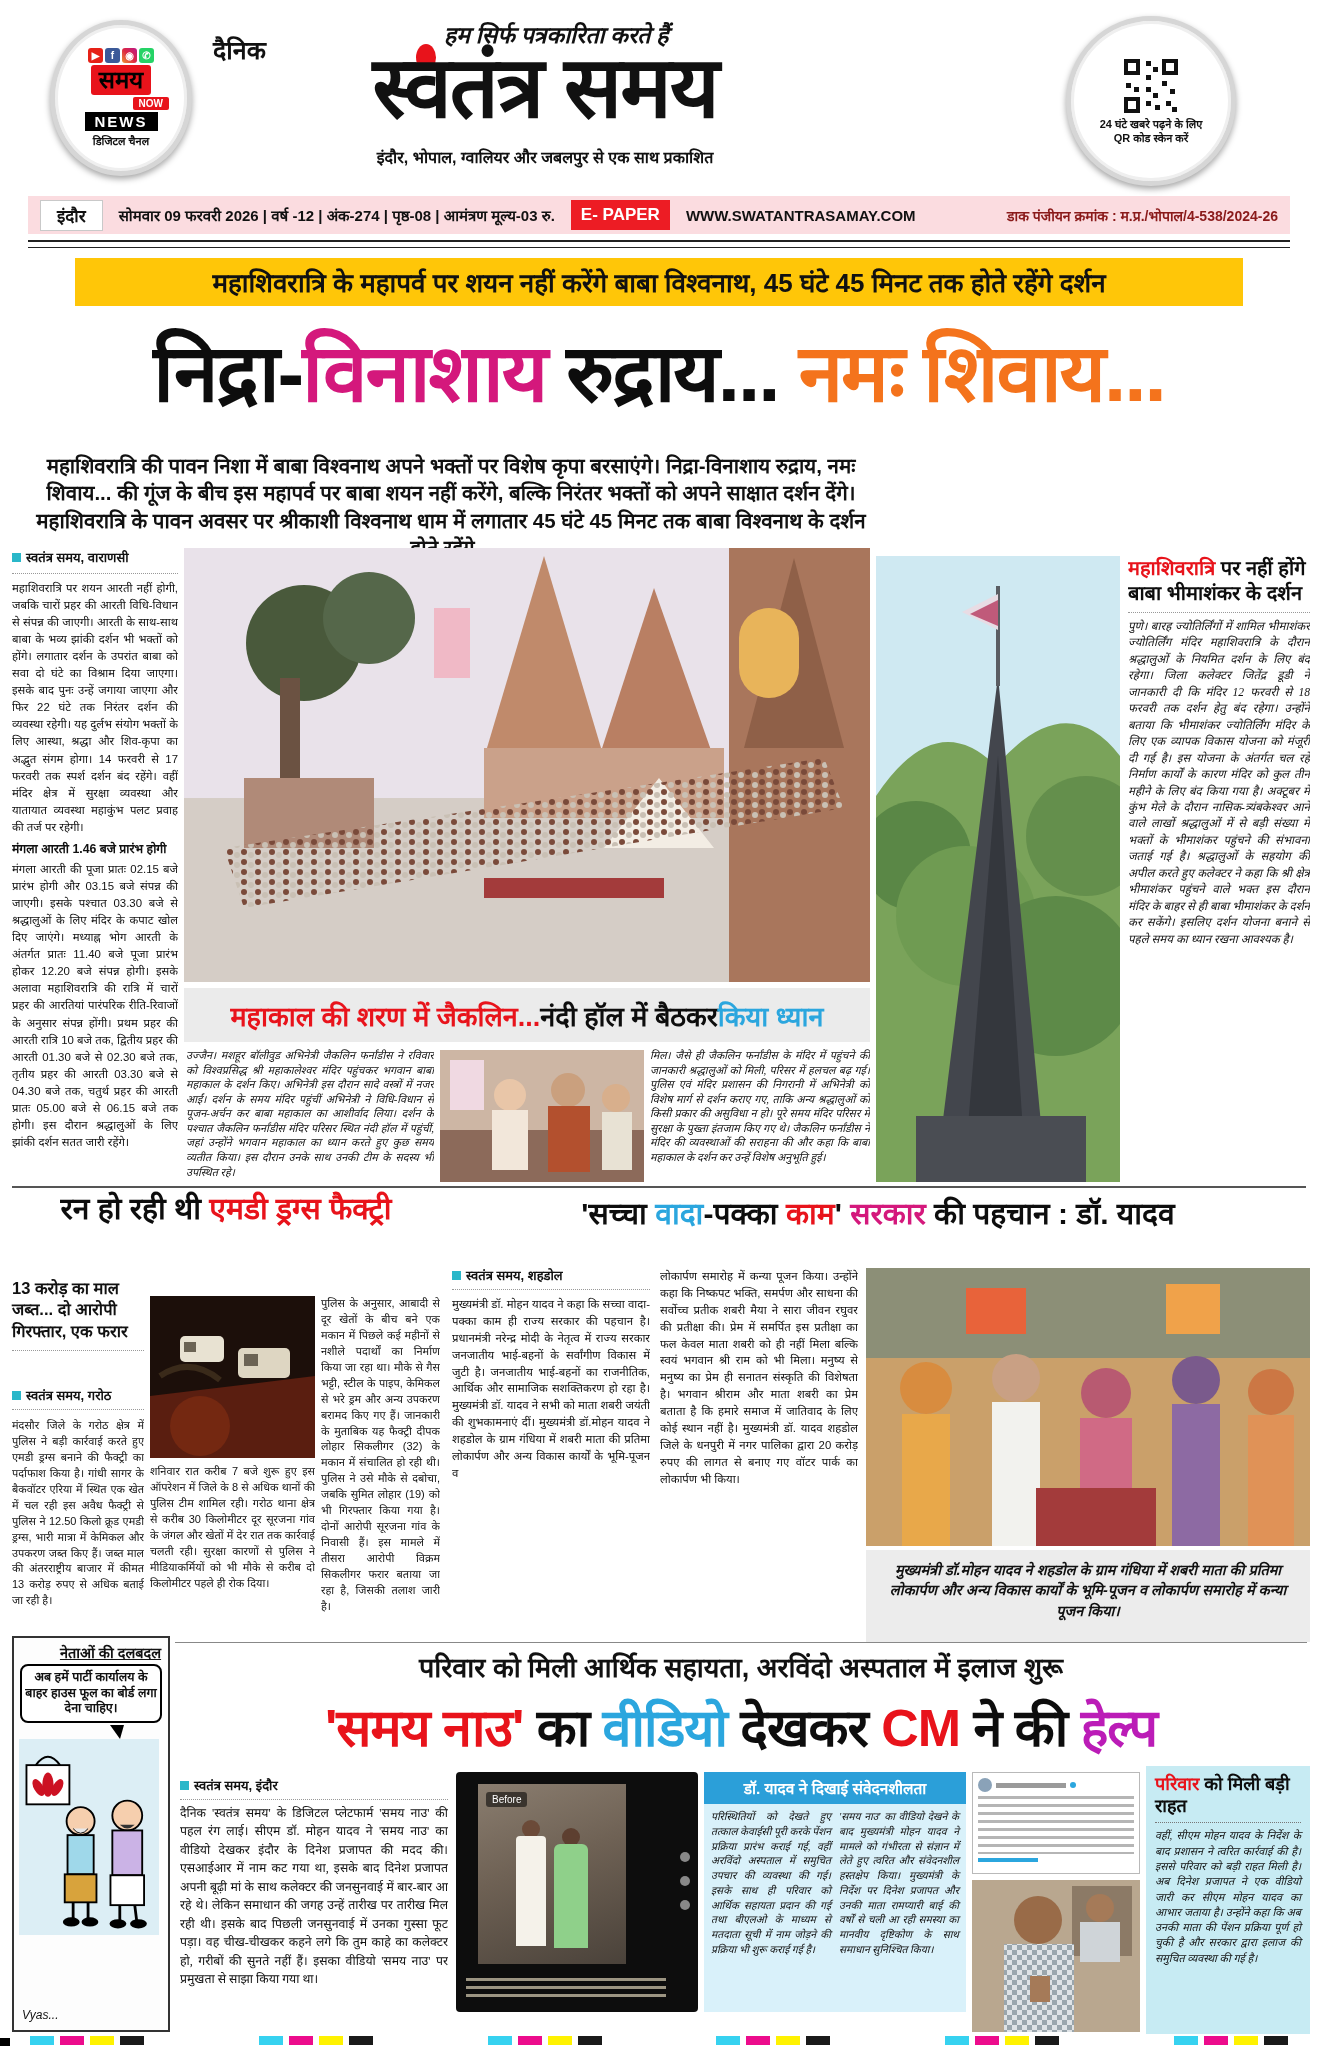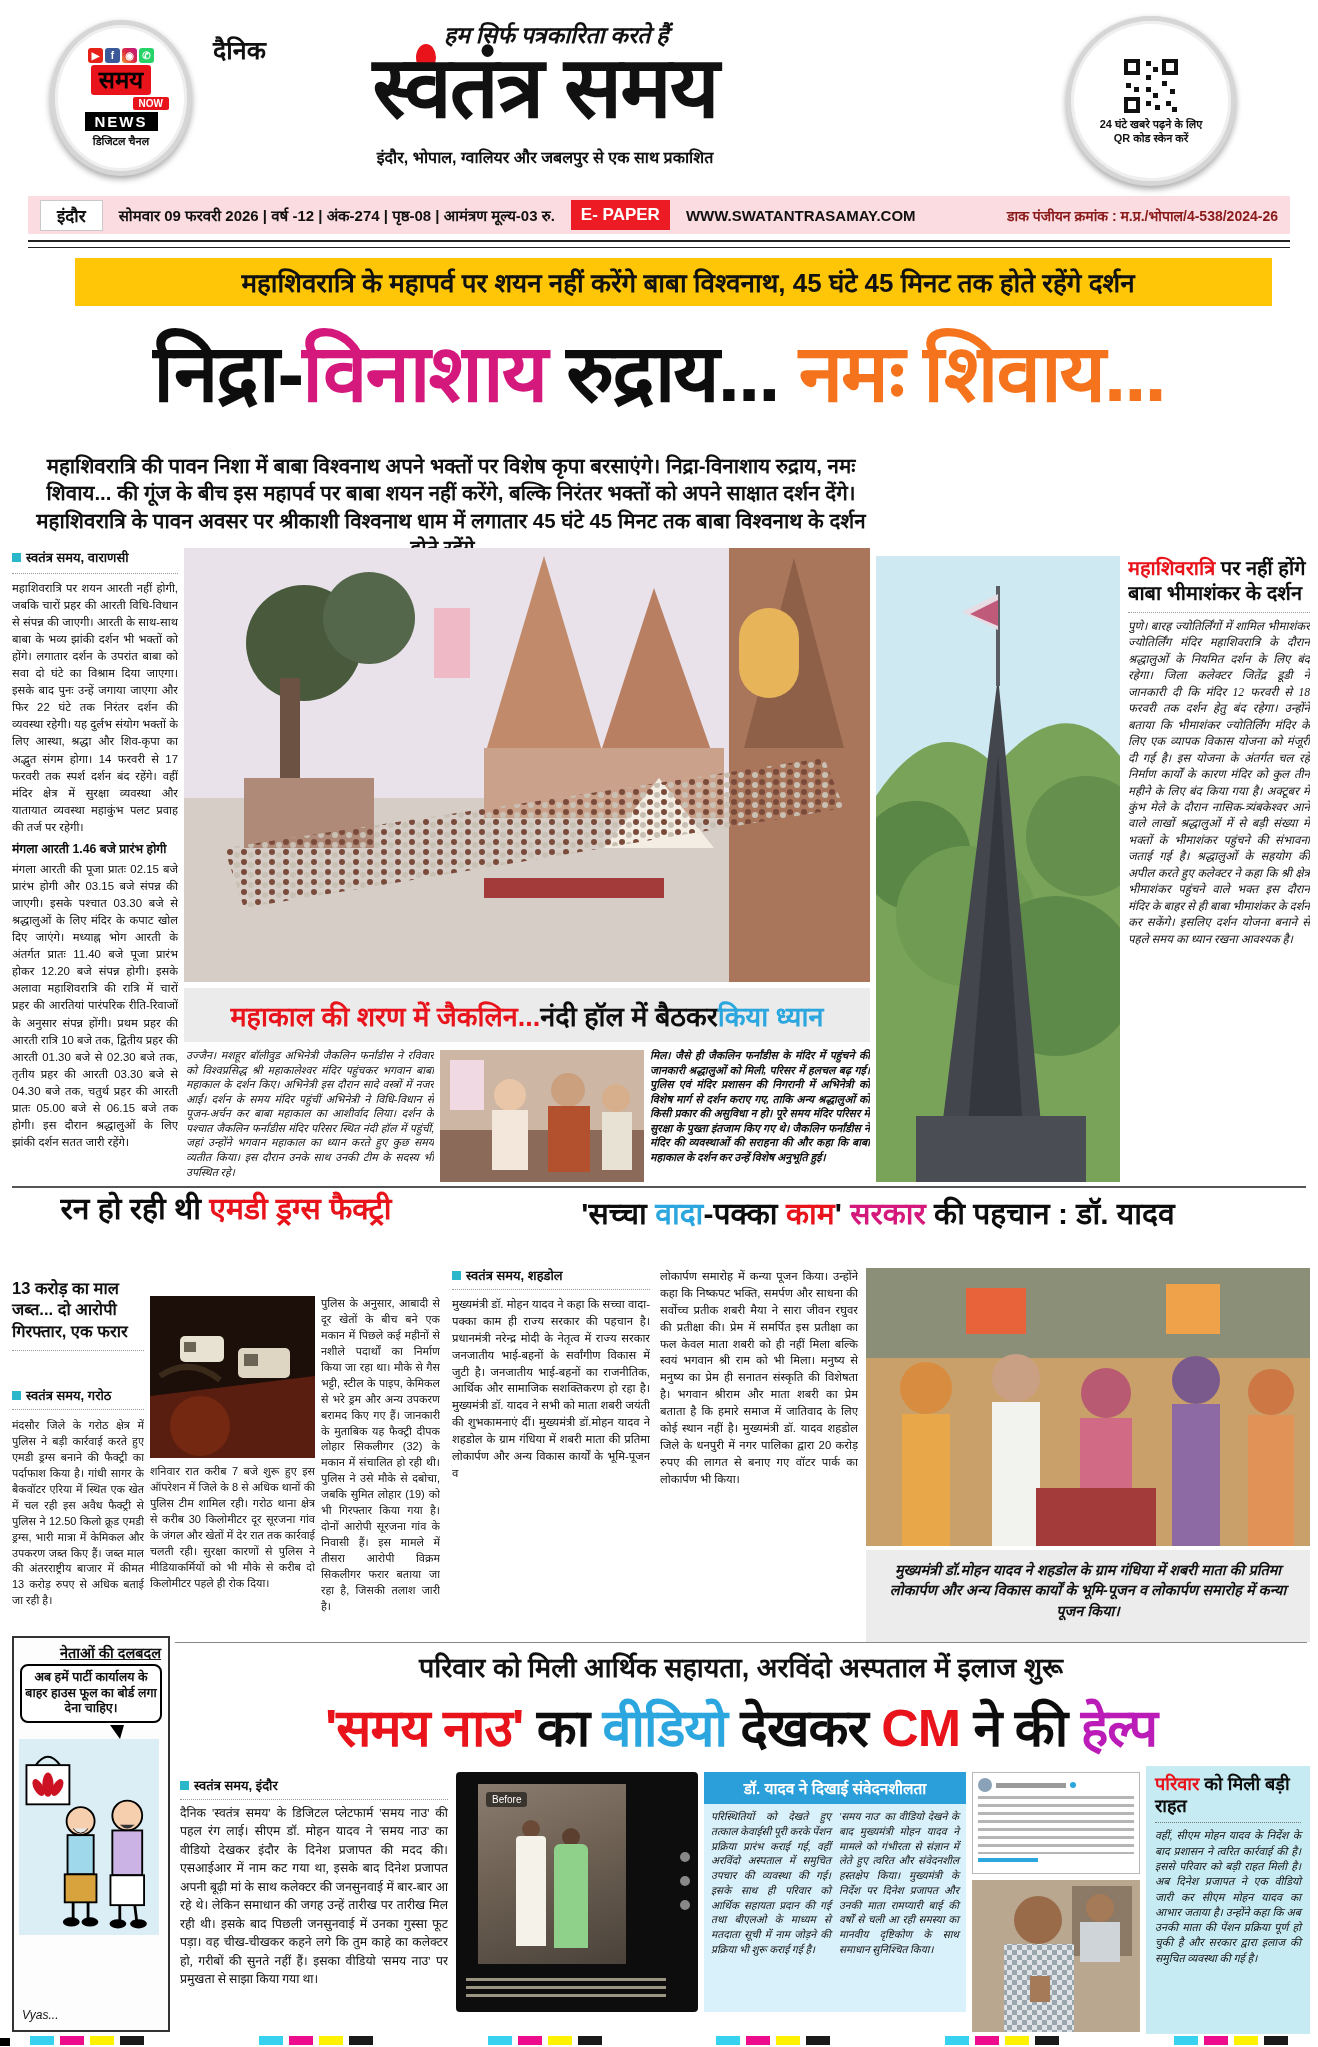--- a/index.html
+++ b/index.html
@@ -40,39 +40,39 @@
   .dateline{left:28px;top:196px;width:1262px;height:38px;background:#fbdce0;
     display:flex;align-items:center;gap:16px;padding:0 12px;box-sizing:border-box;}
   .city-box{background:#fff;border:1px solid #c9c9c9;padding:3px 16px;font-size:17px;font-weight:800;}
   .d-info{font-size:15px;font-weight:bold;}
   .epaper{background:#ed1c24;color:#fff;font-weight:800;font-size:17px;padding:5px 10px;}
   .website{font-size:15px;font-weight:800;}
   .postal{margin-left:auto;font-size:14px;font-weight:bold;color:#8a1a1a;}
   .rule2{left:28px;top:240px;width:1262px;height:5px;border-top:2px solid #222;border-bottom:1px solid #222;}
   
   .kicker{left:75px;top:258px;width:1168px;height:48px;background:#ffc608;
-    display:flex;align-items:center;justify-content:center;font-size:26px;font-weight:800;padding-left:29px;}
+    display:flex;align-items:center;justify-content:center;font-size:26px;font-weight:800;}
   .giant{left:4px;top:314px;width:1310px;text-align:center;font-size:80px;font-weight:800;
     white-space:nowrap;letter-spacing:-2px;line-height:1.5;}
   .intro{left:22px;top:452px;width:858px;font-size:20.5px;font-weight:bold;text-align:center;line-height:1.34;}
   
   .byline{display:flex;align-items:center;gap:5px;font-size:13px;font-weight:800;
     border-bottom:1px dotted #999;padding-bottom:5px;margin-bottom:6px;}
   .by-sq{width:9px;height:9px;background:#2ab7c9;flex:none;}
   
   .leftcol{left:12px;top:548px;width:166px;height:634px;font-size:11.4px;line-height:1.5;}
   .leftcol p{margin:0 0 2px 0;}
   .subhead-s{font-weight:800;font-size:12.3px;margin:4px 0 2px 0;}
   .photo{background:#ddd;}
   .temple-photo{left:184px;top:548px;width:686px;height:434px;}
   .jac-header{left:184px;top:988px;width:686px;height:54px;background:#ebebeb;
     display:flex;align-items:center;justify-content:center;font-size:27px;font-weight:700;white-space:nowrap;}
   .jac-left{left:186px;top:1048px;width:248px;height:136px;font-size:10.8px;line-height:1.35;}
   .jac-photo{left:440px;top:1050px;width:204px;height:132px;}
-  .jac-right{left:650px;top:1048px;width:220px;height:136px;font-size:10.8px;line-height:1.35;font-weight:bold;}
+  .jac-right{left:650px;top:1048px;width:220px;height:136px;font-size:10.8px;line-height:1.35;}
   .bhima-photo{left:876px;top:556px;width:244px;height:626px;}
   .bhima-col{left:1128px;top:556px;width:182px;height:628px;}
   .bhima-title{font-size:20px;font-weight:800;line-height:1.25;border-bottom:1px dotted #999;padding-bottom:6px;margin-bottom:6px;}
   .bhima-body{font-size:11.6px;line-height:1.42;}
   .midrule{left:12px;top:1186px;width:1294px;border-top:2px solid #555;}
   
   .d-head{left:10px;top:1192px;width:432px;text-align:center;font-weight:800;font-size:30px;line-height:1.15;}
   .d-sub{left:12px;top:1278px;width:132px;font-size:16.5px;font-weight:800;line-height:1.3;
     border-bottom:1px dotted #999;padding-bottom:8px;}
   .d-byline{left:12px;top:1386px;width:132px;}

